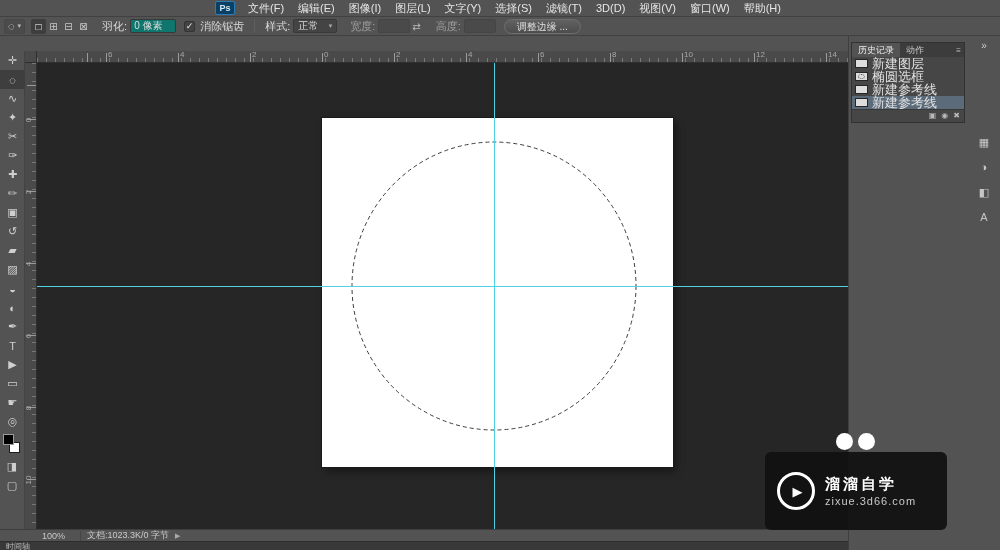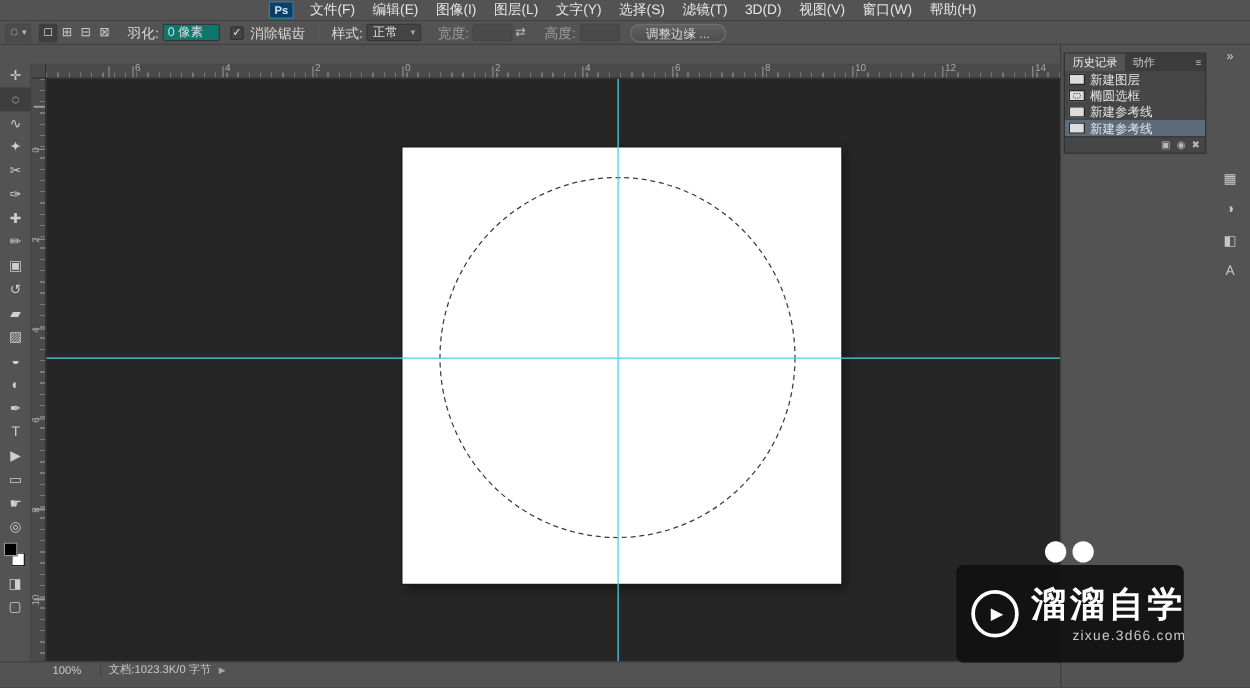--- a/index.html
+++ b/index.html
@@ -79,21 +79,21 @@
   .guide-h{left:0;top:223px;width:811px;height:1px;}
   .guide-v{left:457px;top:0;width:1px;height:466px;}
 
   
   .rightbar{position:absolute;left:848px;top:36px;width:152px;height:514px;background:#535353;border-left:1px solid #3f3f3f;}
   .history-panel{position:absolute;left:2px;top:6px;width:114px;background:#464646;border:1px solid #323232;}
   .hp-header{display:flex;align-items:center;height:14px;background:#3c3c3c;}
   .hp-tab{padding:0 6px;font-size:9px;color:#c9c9c9;height:14px;line-height:14px;white-space:nowrap;}
   .hp-tab.active{background:#535353;color:#eee;}
   .hp-menu{margin-left:auto;margin-right:3px;font-size:8px;color:#bbb;}
-  .h-item{display:flex;align-items:center;height:13px;padding-left:3px;font-size:10px;color:#e3e3e3;background:#464646;white-space:nowrap;}
+  .h-item{display:flex;align-items:center;height:13px;padding-left:3px;font-size:13px;color:#e3e3e3;background:#464646;white-space:nowrap;}
   .h-item.selected{background:#5c6b7a;}
   .thumb{width:13px;height:9px;background:#ddd;border:1px solid #262626;margin-right:4px;position:relative;flex:none;}
   .mini-ellipse{position:absolute;left:2px;top:1px;width:7px;height:5px;border:1px dotted #555;border-radius:50%;}
   .hp-footer{display:flex;justify-content:flex-end;align-items:center;height:13px;border-top:1px solid #383838;
     background:#464646;gap:5px;padding-right:4px;}
   .hf-icon{font-size:8px;color:#b9b9b9;line-height:1;}
   .dock{position:absolute;left:120px;top:4px;width:30px;display:flex;flex-direction:column;align-items:center;}
   .dock-collapse{font-size:10px;color:#ccc;line-height:12px;}
   #dockIcons{margin-top:80px;display:flex;flex-direction:column;align-items:center;}
   .dock-icon{width:22px;height:20px;display:flex;align-items:center;justify-content:center;font-size:11px;
@@ -108,21 +108,21 @@
   .timelinebar{position:absolute;left:0;top:541px;width:848px;height:9px;background:#393939;border-top:1px solid #2d2d2d;
     font-size:8px;color:#bdbdbd;line-height:9px;padding-left:6px;}
 
   
   .wm-dots{position:absolute;left:836px;top:433px;display:flex;gap:5px;z-index:60;}
   .wm-dot{width:17px;height:17px;border-radius:50%;background:#fff;}
   .watermark{position:absolute;left:765px;top:452px;width:182px;height:78px;background:rgba(16,16,16,.92);
     border-radius:6px;display:flex;align-items:center;padding:0 12px;gap:10px;z-index:60;}
   .wm-play{width:38px;height:38px;border:3px solid #fff;border-radius:50%;display:flex;align-items:center;
     justify-content:center;color:#fff;font-size:13px;flex:none;padding-left:3px;}
-  .wm-brand{font-size:28px;color:#fff;font-weight:bold;letter-spacing:3px;line-height:1.2;white-space:nowrap;}
+  .wm-brand{font-size:15px;color:#fff;font-weight:bold;letter-spacing:3px;line-height:1.2;white-space:nowrap;}
   .wm-url{font-size:11px;color:#c9c9c9;letter-spacing:1px;text-align:right;margin-top:2px;}
 </style>
 </head>
 <body>
 
 <div id="root">
 
   <header class="menubar">
     <div class="ps-logo">Ps</div>
     <nav class="menus" id="menus">
@@ -280,20 +280,23 @@
     </div>
   </aside>
 
   <div class="statusbar">
     <span class="zoom">100%</span>
     <i class="sbar-sep"></i>
     <span>文档:1023.3K/0 字节</span>
     <span class="status-arrow">▶</span>
   </div>
 
+  <div class="timelinebar">
+    <span>时间轴</span>
+  </div>
 
   <div class="wm-dots">
     <i class="wm-dot"></i>
     <i class="wm-dot"></i>
   </div>
   <div class="watermark">
     <div class="wm-play">
       <span>▶</span>
     </div>
     <div class="wm-text">

